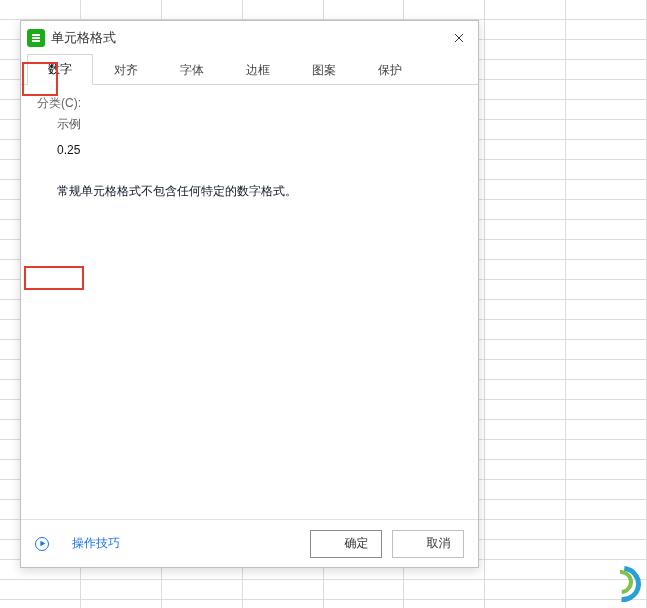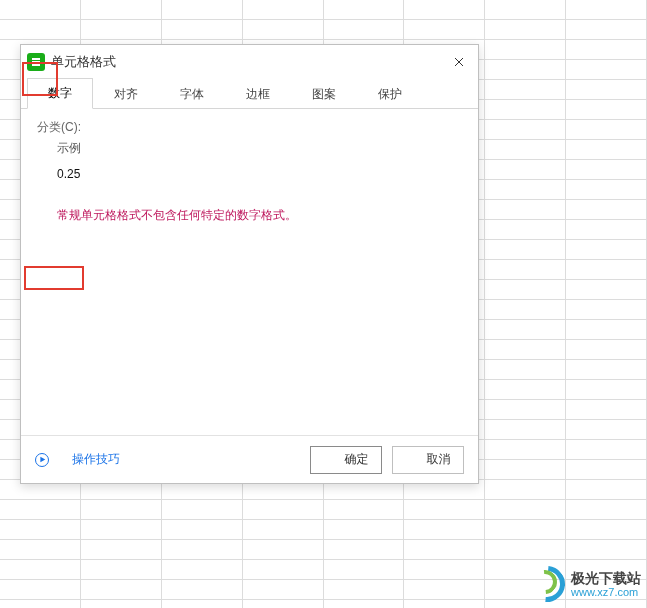--- a/index.html
+++ b/index.html
@@ -19,23 +19,23 @@
     inset: 0;
     display: grid;
     grid-template-columns: repeat(8, 1fr);
     grid-auto-rows: 20px;
   }
   .grid-bg div { border-right: 1px solid #dcdcdc; border-bottom: 1px solid #dcdcdc; }
   
   .dialog {
     position: absolute;
     left: 20px;
-    top: 44px;
+    top: 20px;
     width: 459px;
-    height: 440px;
+    height: 548px;
     background: #fff;
     border: 1px solid #bfbfbf;
     box-shadow: 0 3px 10px rgba(0,0,0,0.15);
     display: flex;
     flex-direction: column;
   }
   .titlebar {
     height: 34px;
     display: flex;
     align-items: center;
@@ -112,21 +112,21 @@
     cursor: pointer;
     color: #333;
   }
   .cat-item.selected { background: #e8e8e8; }
   .right-pane {
     flex: 1;
     padding-left: 20px;
   }
   .sample-label { font-size: 12px; color: #555; }
   .sample-val { font-size: 12px; color: #111; margin-top: 10px; }
-  .desc { margin-top: 26px; font-size: 12px; color: #be185d; }
+  .desc { margin-top: 26px; font-size: 12px; color: #0f172a; }
   
   .footer {
     border-top: 1px solid #e2e2e2;
     height: 48px;
     display: flex;
     align-items: center;
     padding: 0 14px;
   }
   .tips-link { color: #1a73e8; display:flex; align-items:center; gap:23px; cursor:pointer; }
   .tips-link .play {
@@ -484,17 +484,13 @@
 </div>
 
 <div class="red-highlight-tab"></div>
 <div class="red-highlight-cat"></div>
 
 <div class="watermark">
   <div class="logo">
     <div class="crescent"></div>
     <div class="crescent2"></div>
   </div>
-  <div class="txt">
-    <div class="name">极光下载站</div>
-    <div class="url">www.xz7.com</div>
-  </div>
 </div>
 
 </body></html>

